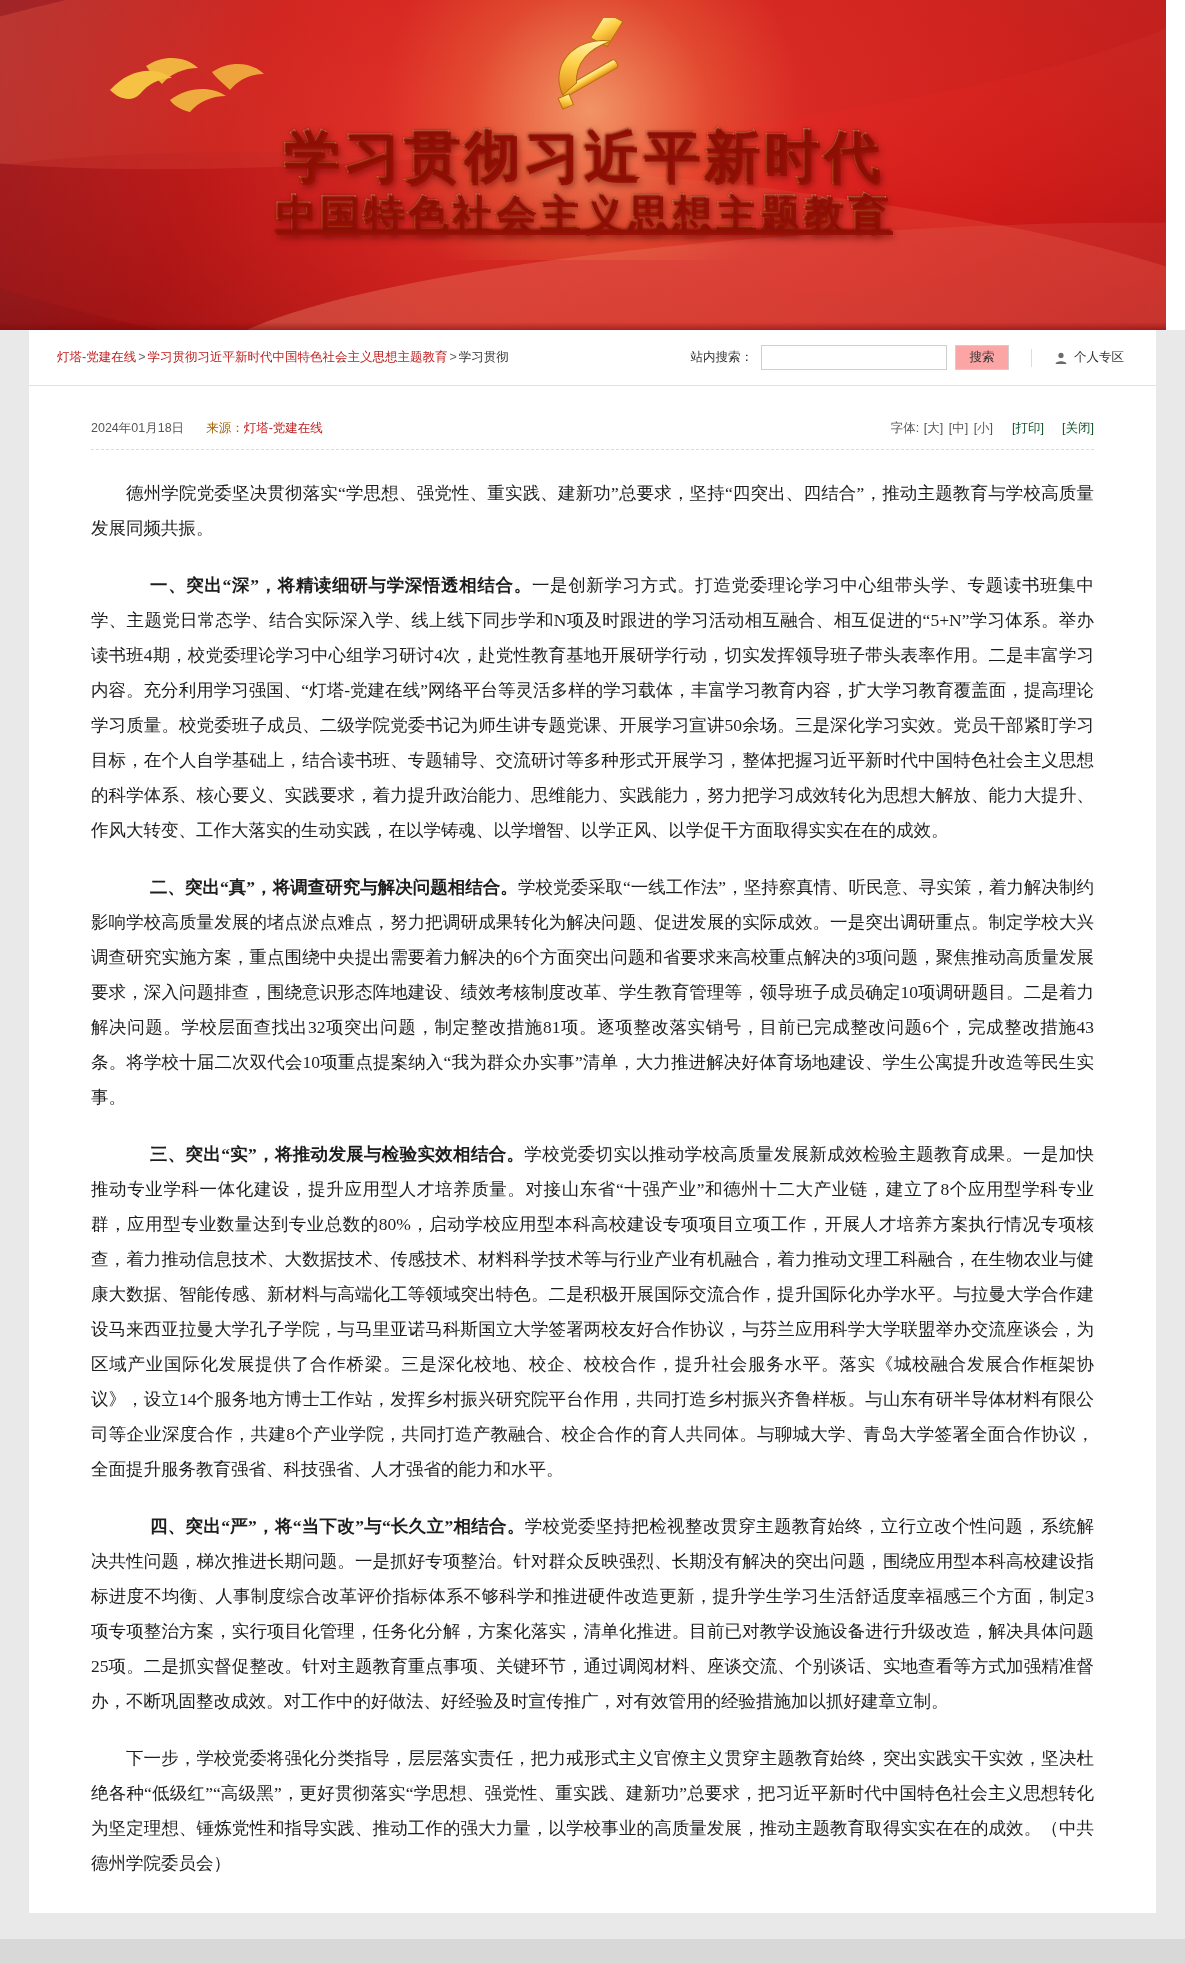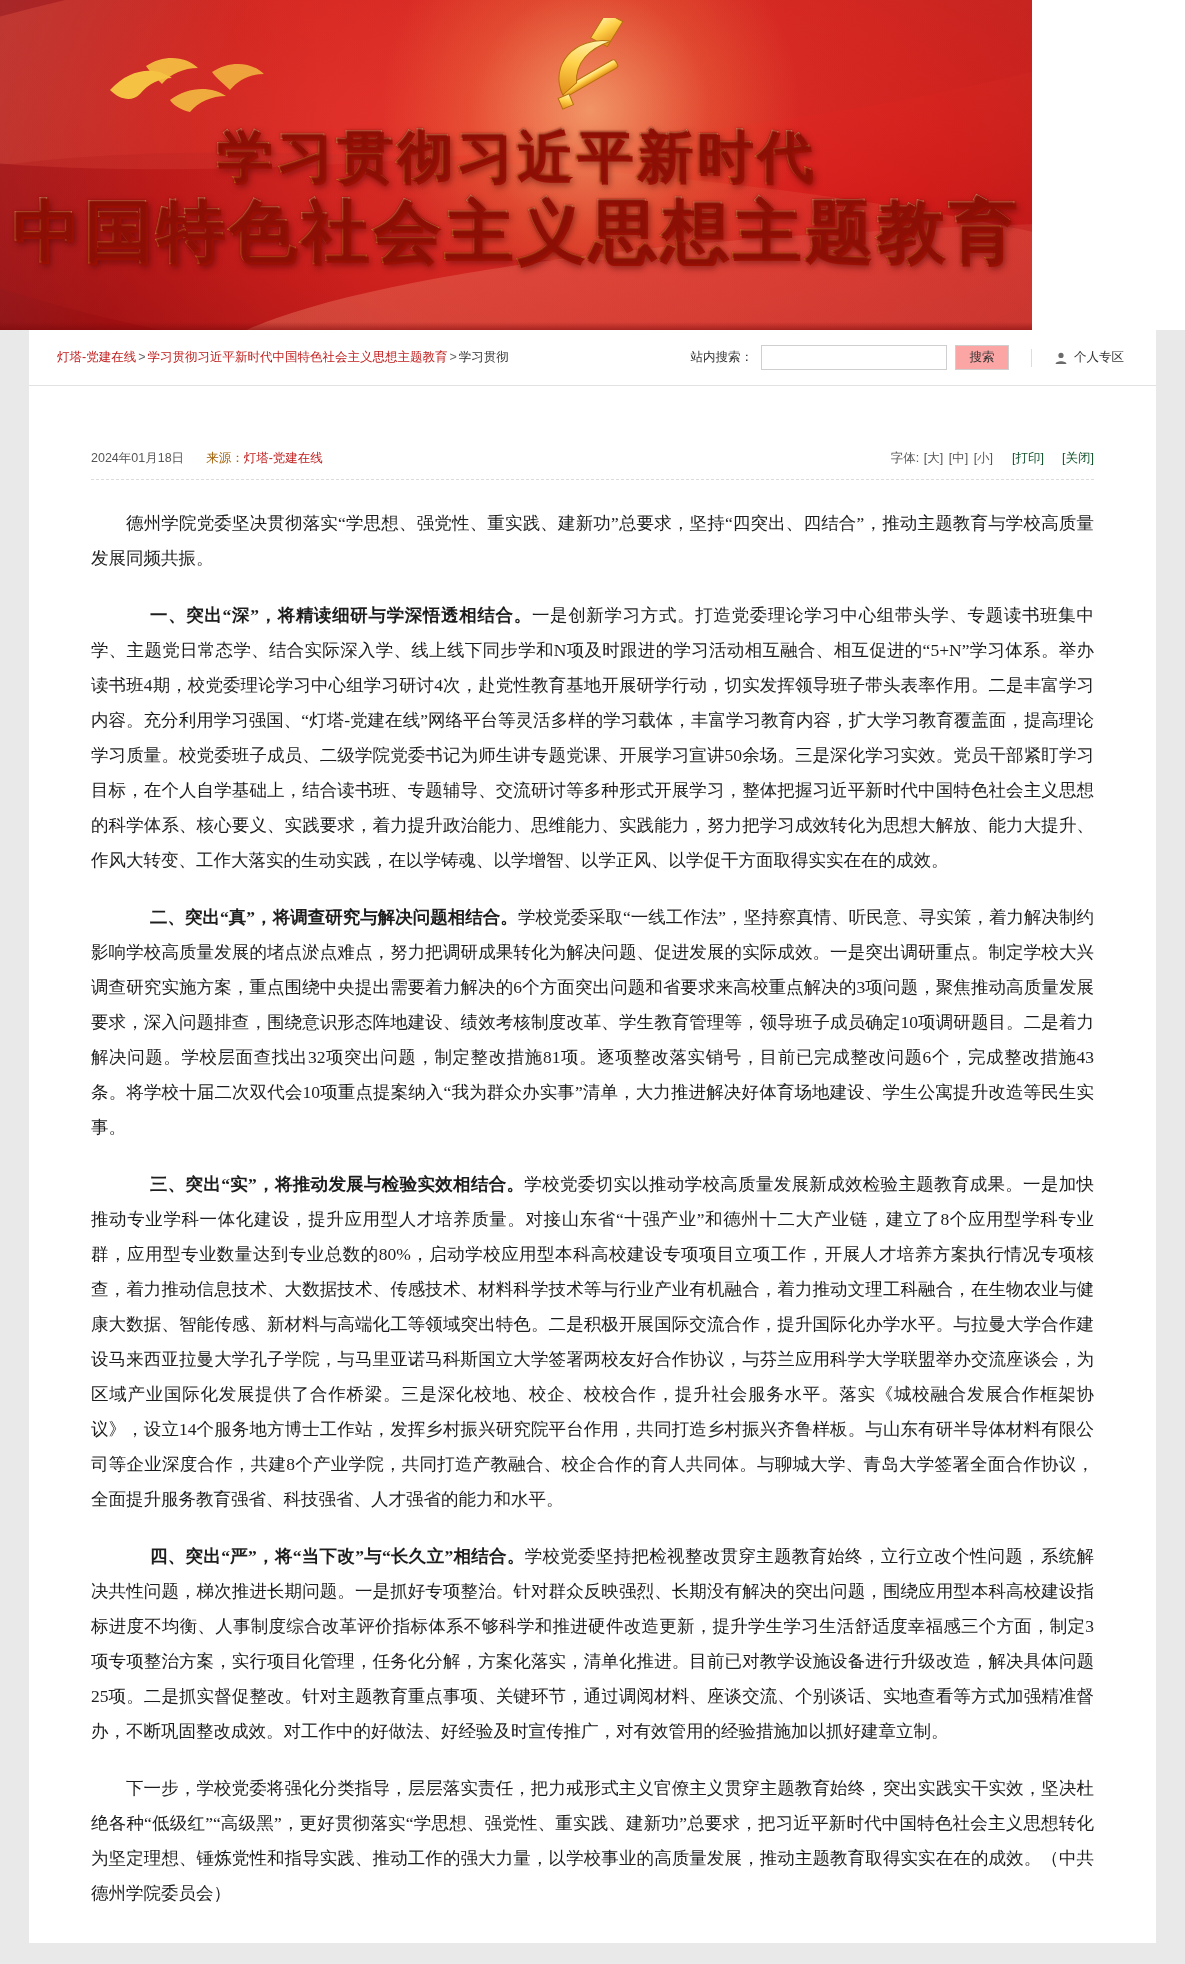--- a/index.html
+++ b/index.html
@@ -14,21 +14,21 @@
   }
   .page {
     width: 1185px;
     position: relative;
     background: #ffffff;
   }
 
   
   .banner {
     position: relative;
-    width: 1032px;
+    width: 1166px;
     height: 330px;
     overflow: hidden;
     background: #c7161a;
     background:
       radial-gradient(ellipse 900px 400px at 52% 40%, #e8312a 0%, #cf1716 45%, #ae0f12 75%, #8e0a0e 100%);
   }
   .banner .ribbon {
     position: absolute;
     left: 0; right: 0;
     height: 100%;
@@ -81,21 +81,21 @@
     text-shadow:
       0 0 2px #8c0f06,
       2px 2px 0 #9d1004,
       3px 4px 7px rgba(60,0,0,.55);
     background: linear-gradient(180deg,#fff5c2 0%, #ffd95a 45%, #f0a92b 100%);
     -webkit-background-clip: text;
     background-clip: text;
     -webkit-text-fill-color: transparent;
   }
   .banner-title .l1 { font-size: 56px; }
-  .banner-title .l2 { font-size: 68px; }
+  .banner-title .l2 { font-size: 40px; text-decoration: underline; }
 
   .banner-bottom-edge {
     position: absolute;
     left: 0; right: 0; bottom: 0;
     height: 8px;
     background: linear-gradient(180deg, rgba(120,8,10,.0), rgba(120,8,10,.5));
   }
 
   
   .shell {
@@ -166,21 +166,20 @@
     font-family: "Liberation Serif", serif;
     font-size: 30px;
     font-weight: bold;
     color: #111;
     line-height: 1.45;
     text-align: center;
     letter-spacing: .5px;
     margin: 6px 0 0 0;
   }
   .meta {
-    margin-top: 30px;
     display: flex;
     align-items: center;
     font-size: 12.5px;
     color: #555;
     padding-bottom: 12px;
     border-bottom: 1px dashed #dcdcdc;
   }
   .meta .date { margin-right: 22px; }
   .meta .src-label { color:#a16207; }
   .meta .src { color:#c01c1c; text-decoration:none; }

